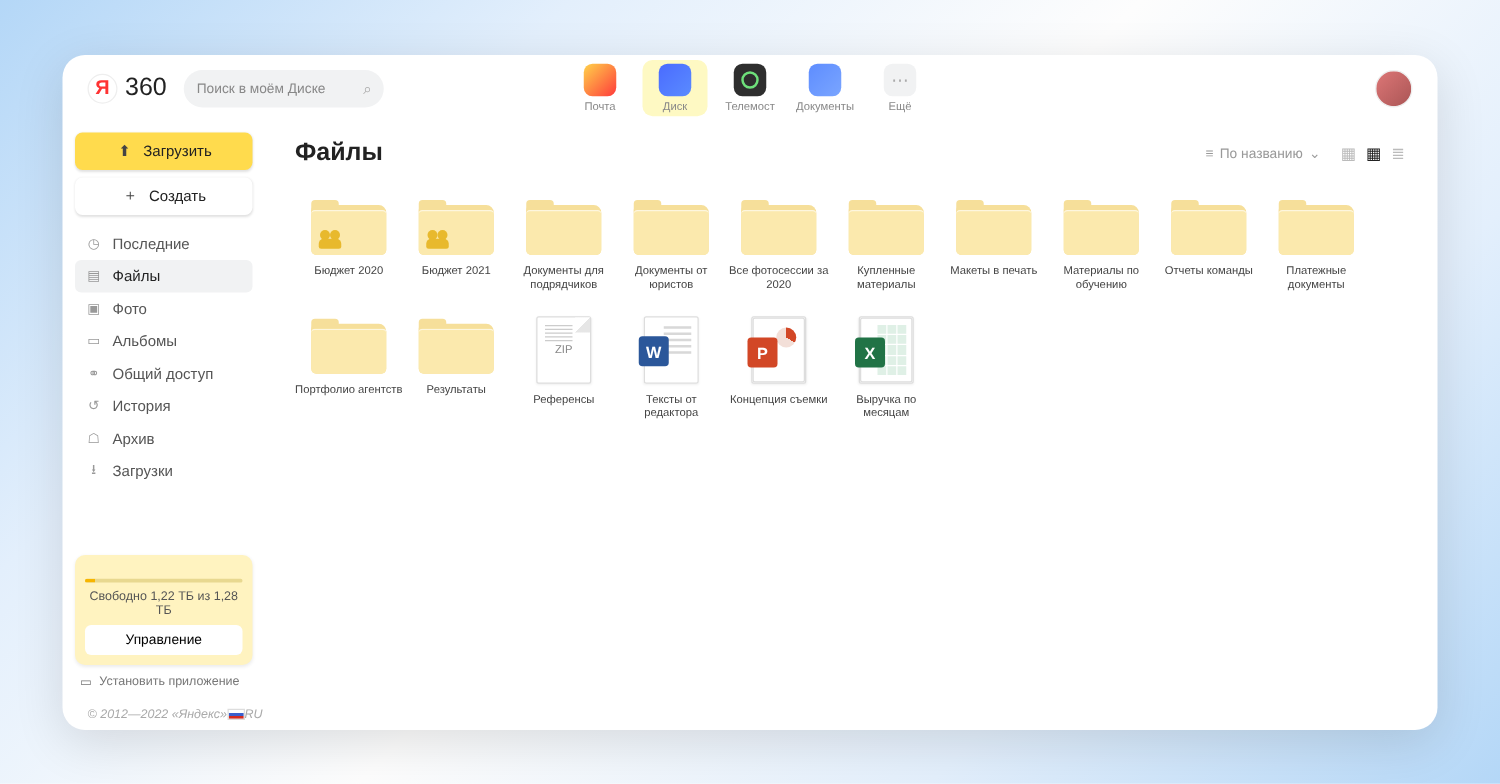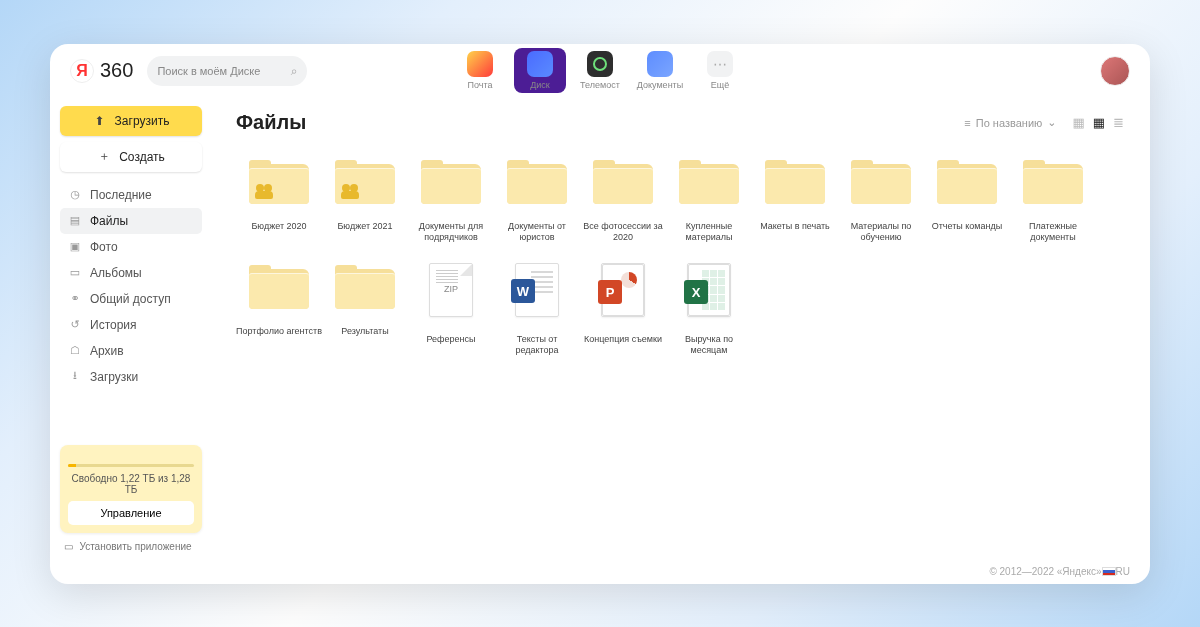--- a/index.html
+++ b/index.html
@@ -14,21 +14,21 @@
   }
   
   .header { display:flex; align-items:center; height:54px; padding:0 20px; position:relative;}
   .logo { display:flex; align-items:center; gap:6px; }
   .logo-mark { width:24px;height:24px;border-radius:50%;background:#fff;border:1px solid #eee;display:flex;align-items:center;justify-content:center;color:#f33;font-weight:700;font-size:16px;}
   .logo-text { font-size:20px; font-weight:500; color:#222;}
   .search { margin-left:14px; width:160px; height:30px; background:#f1f2f3; border-radius:15px; display:flex; align-items:center; padding:0 10px; color:#888; font-size:11px; position:relative;text-align:center;}
   .search-icon { position:absolute; right:10px; font-size:12px;color:#aaa;}
   .app-switcher { position:absolute; left:50%; transform:translateX(-50%); display:flex; gap:8px; align-items:flex-start;}
   .app { width:52px; display:flex; flex-direction:column; align-items:center; gap:3px; cursor:pointer; padding:3px 0; border-radius:8px;}
-  .app.active { background:#4c1d95;}
+  .app.active { background:#fef9c3;}
   .app-icon { width:26px;height:26px;border-radius:7px;}
   .app-label { font-size:9px; color:#888;}
   .app-mail{background:linear-gradient(135deg,#ffd24a,#ff3b3b);}
   .app-disk{background:linear-gradient(135deg,#4a6bff,#5a8bff);}
   .app-tele{background:#2e2e2e;display:flex;align-items:center;justify-content:center;}
   .app-tele::after{content:"";width:10px;height:10px;border:2px solid #6ee07a;border-radius:50%;}
   .app-docs{background:linear-gradient(135deg,#5e8dff,#7aa5ff);}
   .app-more{background:#f1f2f3;color:#aaa;display:flex;align-items:center;justify-content:center;font-size:14px;}
   .avatar { margin-left:auto; width:30px;height:30px;border-radius:50%;background:linear-gradient(135deg,#d77,#a55);border:1px solid #eee;}
   
@@ -52,21 +52,21 @@
   .install { margin-top:8px; font-size:10px; color:#777; display:flex; align-items:center; gap:6px; padding-left:4px; cursor:pointer;}
   
   .main { flex:1; padding:10px 24px 10px 24px; display:flex; flex-direction:column; min-width:0;}
   .main-header { display:flex; align-items:center; height:30px;}
   .page-title { font-size:20px; font-weight:700; color:#222;}
   .sort { margin-left:auto; font-size:11px; color:#999; display:flex; align-items:center; gap:5px; cursor:pointer;}
   .views { margin-left:14px; display:flex; gap:4px; color:#bbb; font-size:13px;}
   .views .v{cursor:pointer; padding:0 2px;}
   .views .v.active{color:#222;}
   .grid { margin-top:20px; display:grid; grid-template-columns: repeat(10, 86px); gap:20px 0; justify-content:start;}
-  .item { width:86px; display:flex; flex-direction:column; align-items:center; gap:17px; cursor:pointer;}
+  .item { width:86px; display:flex; flex-direction:column; align-items:center; gap:7px; cursor:pointer;}
   .item-label { font-size:9px; color:#444; text-align:center; line-height:1.25; min-height:20px;}
   
   .folder { width:60px; height:46px; position:relative;}
   .folder-back { position:absolute; bottom:0; width:60px; height:40px; background:#f6df9a; border-radius:4px 6px 4px 4px;}
   .folder-tab { position:absolute; top:2px; left:0; width:22px; height:10px; background:#f6df9a; border-radius:3px 3px 0 0;}
   .folder-front { position:absolute; bottom:0; width:60px; height:36px; background:#fbe9ad; border-radius:3px 3px 4px 4px; box-shadow: inset 0 1px 0 rgba(255,255,255,.6);}
   .folder.shared .badge { position:absolute; left:6px; bottom:5px; display:flex; gap:2px;}
   .badge-head{width:8px;height:8px;background:#e8b92d;border-radius:50%;}
   .badge-body{width:18px;height:8px;background:#e8b92d;border-radius:4px 4px 2px 2px;position:absolute;top:7px;left:0;}
   
@@ -78,21 +78,21 @@
   .file.word{border:none;background:linear-gradient(#fff,#fff);}
   .doc-sheet{position:absolute;inset:0;background:#fff;border:1px solid #ddd;border-radius:2px;}
   .doc-lines{position:absolute;top:8px;left:16px;right:6px;display:flex;flex-direction:column;gap:3px;}
   .doc-lines div{height:2px;background:#d8d8d8;}
   .doc-badge{position:absolute;left:-4px;top:16px;width:24px;height:24px;border-radius:3px;display:flex;align-items:center;justify-content:center;color:#fff;font-weight:700;font-size:13px;}
   .bw{background:#2b579a;} .bp{background:#d24726;} .bx{background:#217346;}
   .ppt-shape{position:absolute;top:8px;right:7px;width:16px;height:16px;border-radius:50%;background:conic-gradient(#d24726 0 120deg,#f3dfd8 120deg 360deg);}
   .xls-grid{position:absolute;top:6px;left:14px;right:5px;bottom:6px;display:grid;grid-template-columns:repeat(3,1fr);grid-template-rows:repeat(5,1fr);gap:1px;}
   .xls-grid div{background:#dff0e6;}
   
-  .footer { height:24px; display:flex; align-items:center; justify-content:flex-end; padding:0 20px; gap:0; font-size:10px; color:#aaa;}
+  .footer { height:24px; display:flex; align-items:center; justify-content:flex-start; padding:0 20px; gap:0; font-size:10px; color:#aaa;font-style:italic;}
   .flag{width:14px;height:9px;background:linear-gradient(#fff 33%,#3a5fcd 33% 66%,#d52b1e 66%);border:1px solid #ddd;}
 </style>
 </head>
 <body>
 
 <div class="window">
 
   <div class="header">
     <div class="logo">
       <div class="logo-mark">Я</div>

